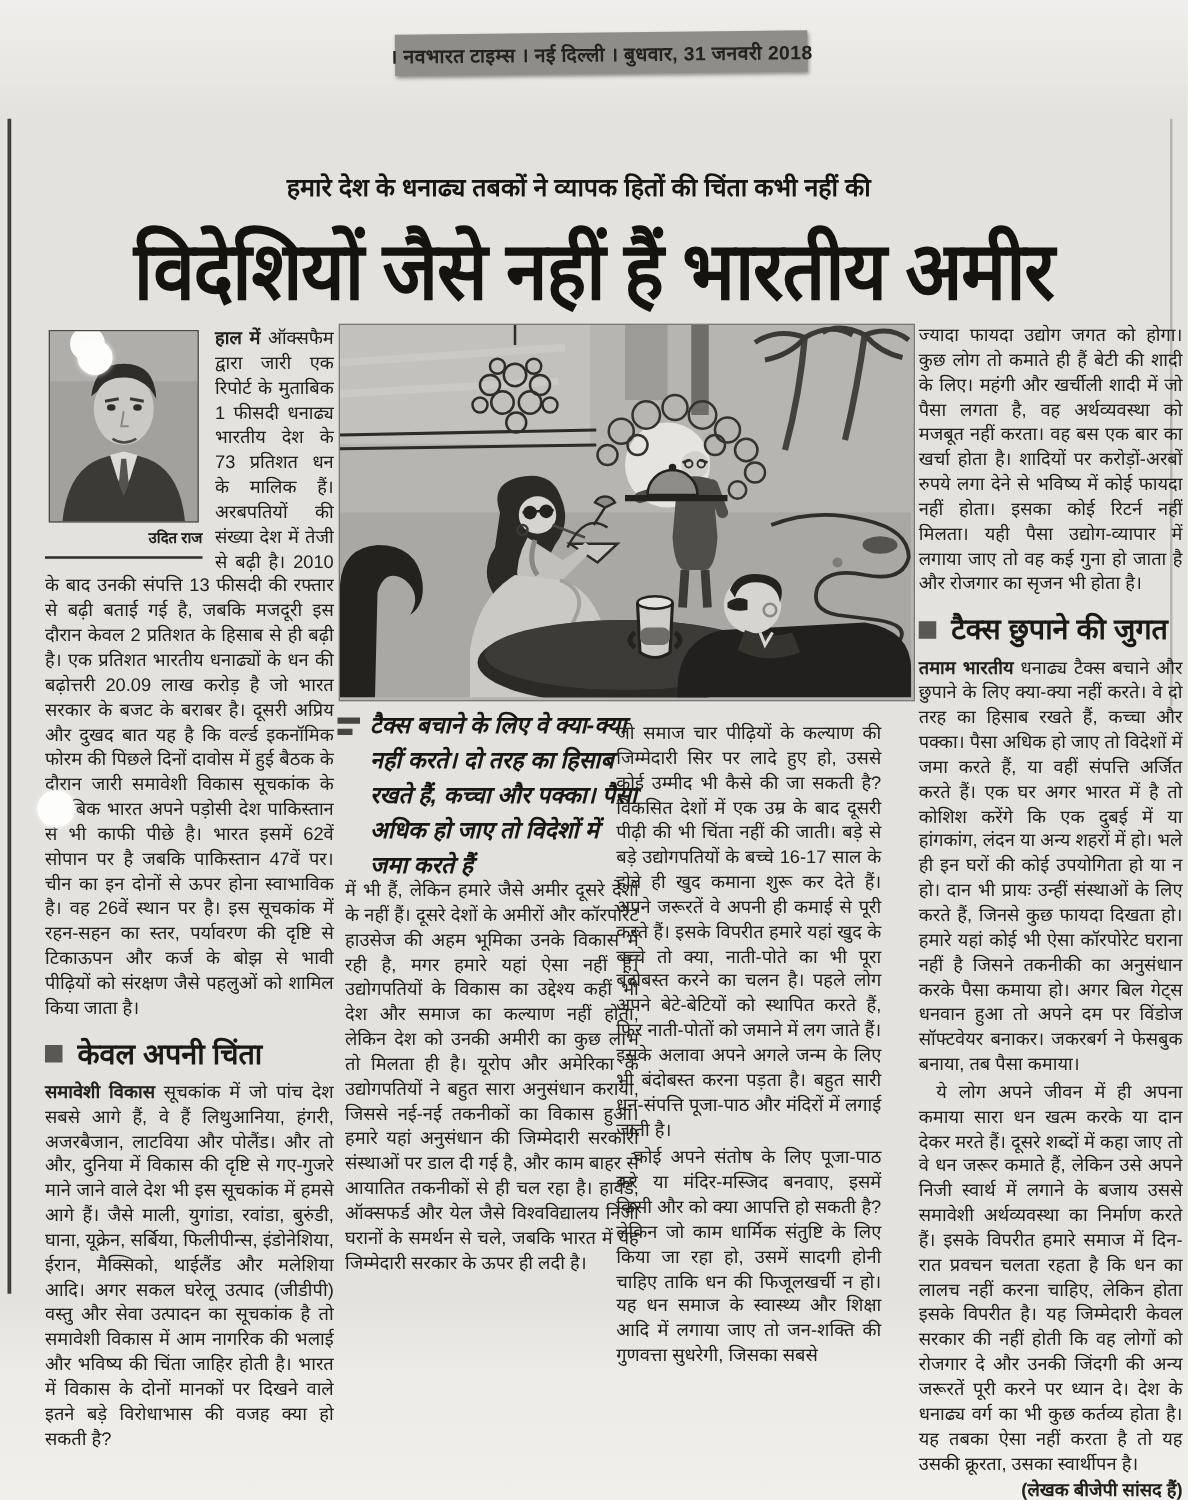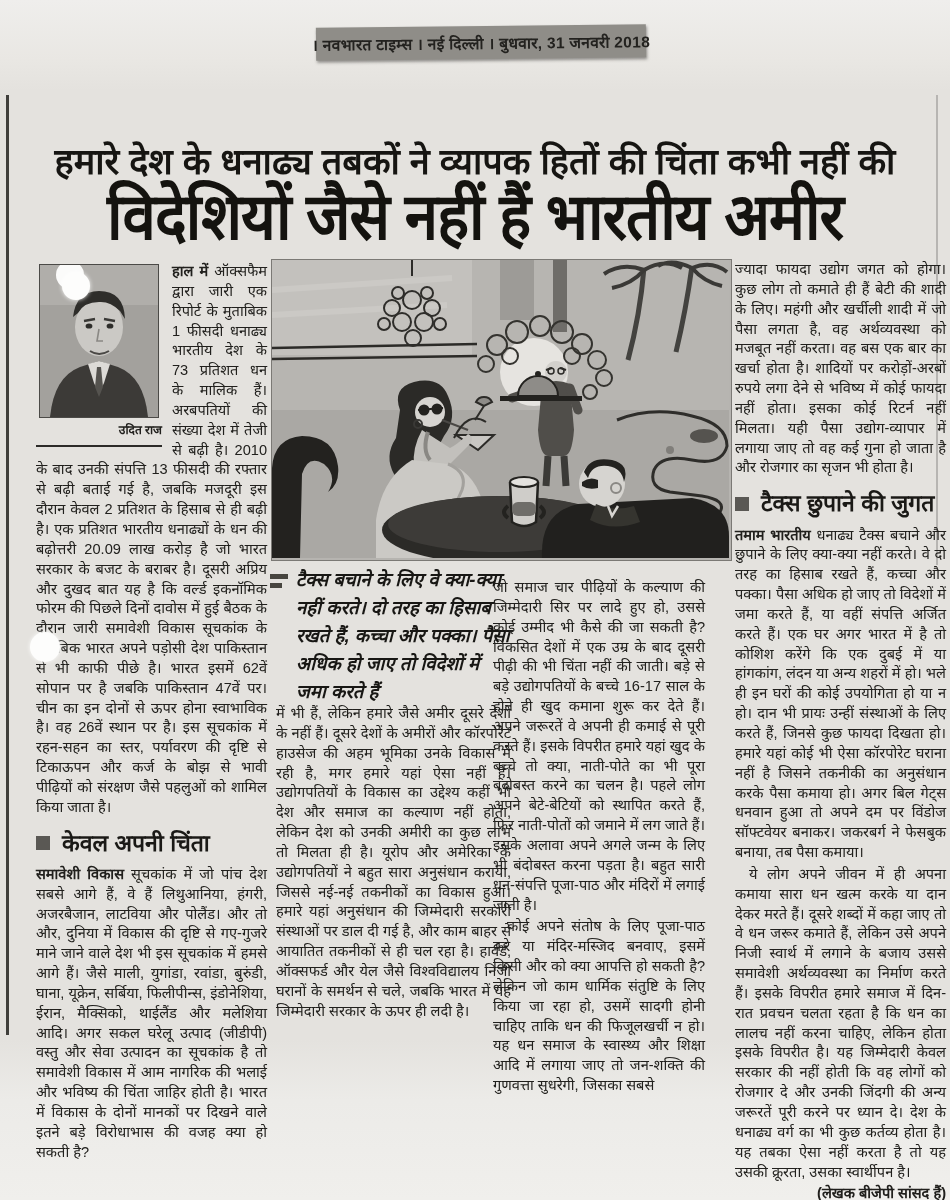--- a/index.html
+++ b/index.html
@@ -10,22 +10,22 @@
   
   .edge-line-left{position:absolute;left:6px;top:95px;width:3px;height:940px;background:#23221f;opacity:.85;}
   .edge-line-right{position:absolute;left:936px;top:95px;width:2px;height:470px;background:#9a9894;opacity:.6;}
   .punch-hole{position:absolute;background:#fdfdfc;border-radius:50%;box-shadow:0 0 4px rgba(255,255,255,.9);}
   
   .masthead{position:absolute;left:316px;top:26px;width:330px;height:33px;background:#8f8d88;
     box-shadow:1px 2px 3px rgba(60,58,55,.5);transform:rotate(-.6deg);
     display:flex;align-items:center;justify-content:center;}
   .masthead span{font-size:15.5px;font-weight:bold;color:#23221f;letter-spacing:.3px;white-space:nowrap;}
   
-  .kicker{position:absolute;left:40px;top:136px;width:870px;text-align:center;
-    font-size:36px;font-weight:bold;color:#161512;}
+  .kicker{position:absolute;left:28px;top:136px;width:870px;text-align:center;
+    font-size:20px;font-weight:bold;color:#161512;}
   .headline{position:absolute;left:0px;top:170px;width:950px;text-align:center;
     font-size:60px;font-weight:bold;color:#14130f;letter-spacing:-1px;transform:scaleY(1.08);transform-origin:top;}
   
   .col{position:absolute;font-size:14.6px;line-height:1.36;text-align:justify;color:#21201d;}
   .col p{margin:0 0 2px 0;}
   .lead{font-weight:bold;}
   .col1{left:36px;top:262px;width:231px;}
   .col2{left:276px;top:578px;width:235px;}
   .col3{left:493px;top:578px;width:212px;}
   .col4{left:735px;top:260px;width:211px;}

